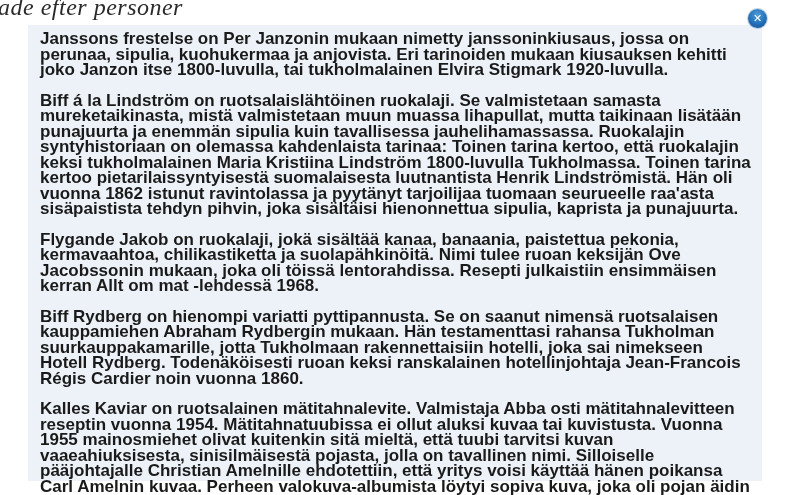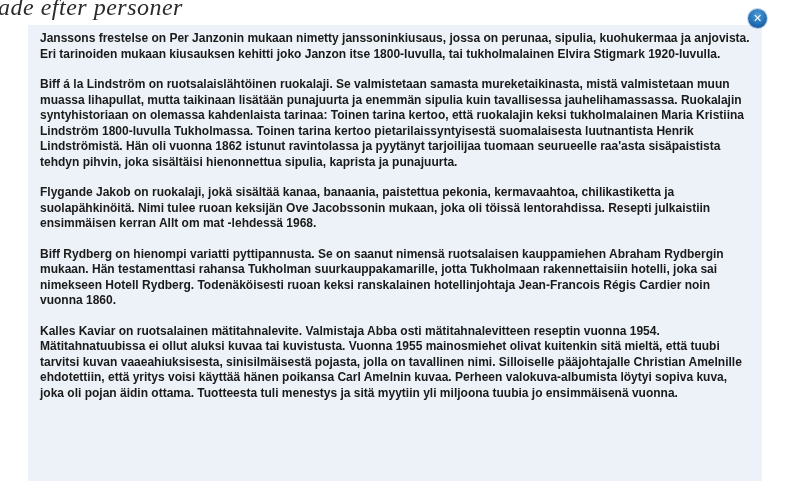--- a/index.html
+++ b/index.html
@@ -35,21 +35,21 @@
     left: 28px;
     top: 25px;
     width: 734px;
     height: 456px;
     background: #edf2f8;
     box-sizing: border-box;
     padding: 6px 8px 0 12px;
   }
   .content-panel p {
     margin: 0 0 15px 0;
-    font-size: 12px;
+    font-size: 17px;
     line-height: 15.5px;
     font-weight: bold;
     color: #1a1a1a;
   }
   .close-button {
     position: absolute;
     left: 748px;
     top: 9px;
     width: 19px;
     height: 19px;

